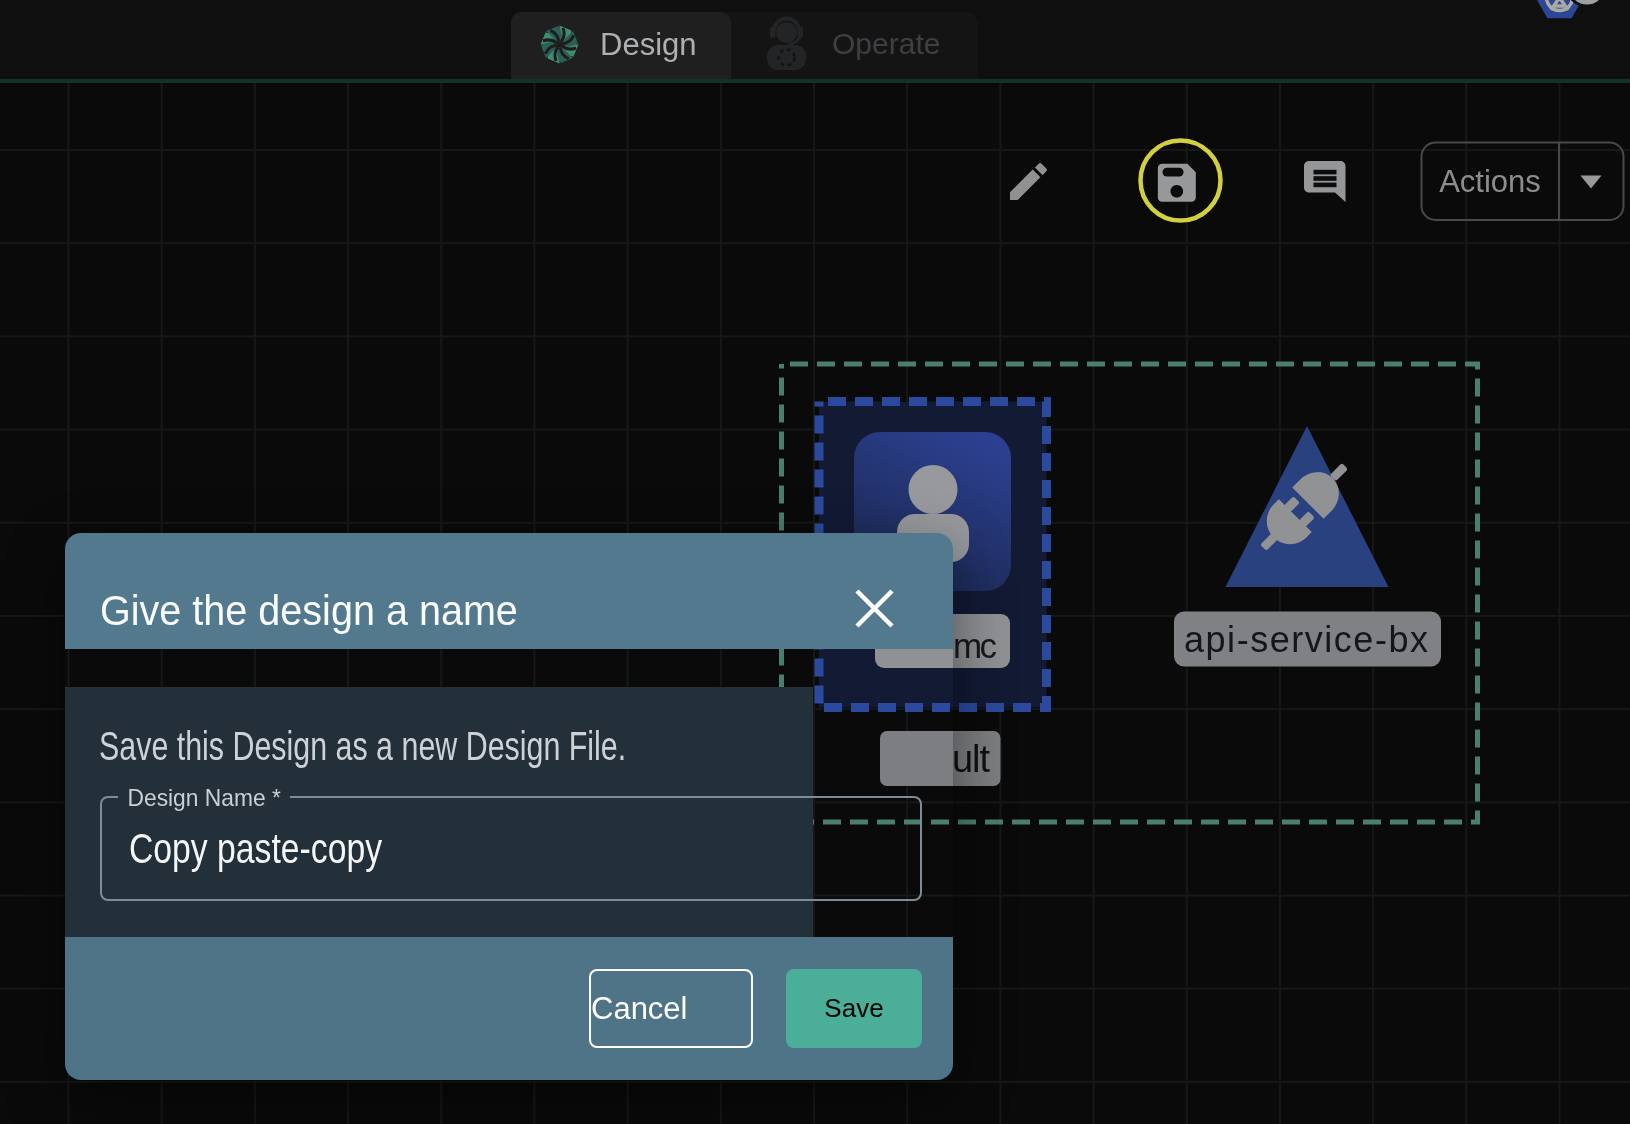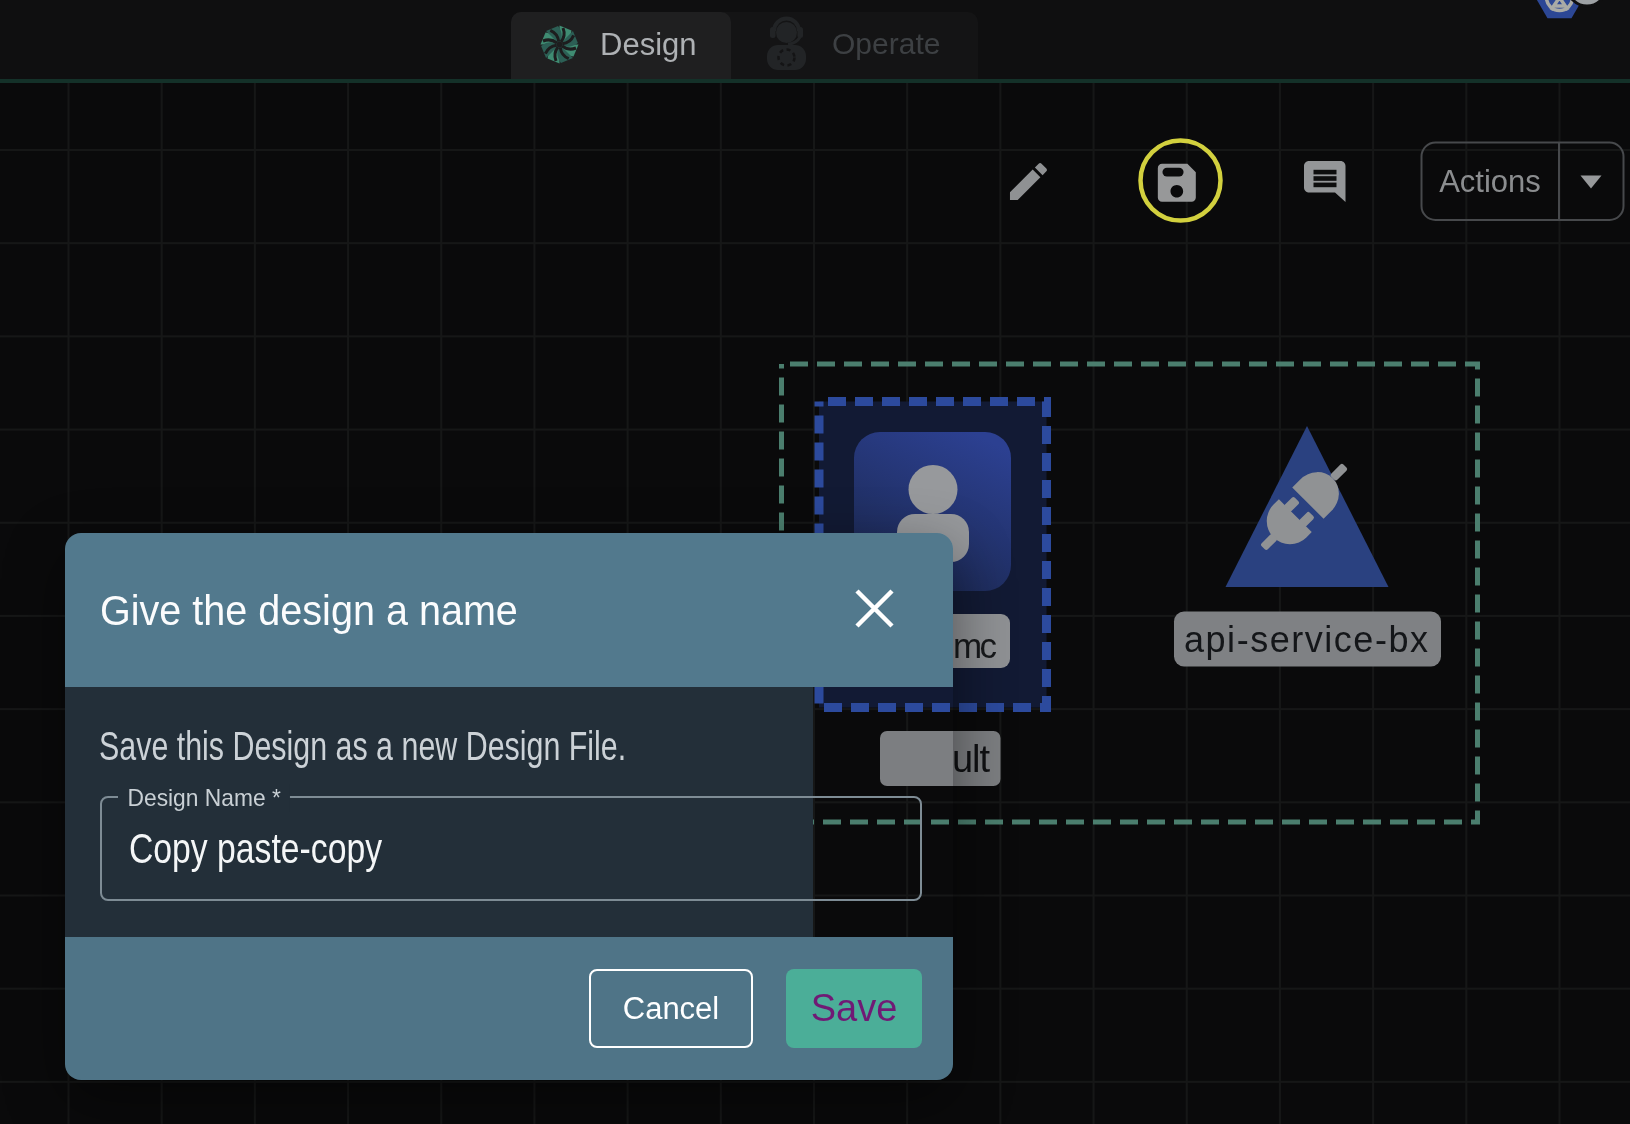--- a/index.html
+++ b/index.html
@@ -13,38 +13,38 @@
     background-position:67.5px 66px;
     border-top:4px solid #143129;}
   #topbar{position:absolute;left:0;top:0;width:1630px;height:79px;background:#0f0f10;}
   #tabwrap{position:absolute;left:511px;top:12px;width:467px;height:67px;background:#141415;
     border-radius:10px 10px 0 0;}
   #designtab{position:absolute;left:0;top:0;width:220px;height:67px;background:#1f1f20;
     border-radius:10px 10px 0 0;}
   #svgmain{position:absolute;left:0;top:0;overflow:visible;}
   #modal{position:absolute;left:65px;top:533px;width:888px;height:547px;border-radius:16px;
     overflow:hidden;box-shadow:0 20px 60px rgba(0,0,0,0.45);}
-  #mhead{position:absolute;left:0;top:0;width:888px;height:154px;background:#52798d;}
+  #mhead{position:absolute;left:0;top:0;width:888px;height:116px;background:#52798d;}
   #mtitle{position:absolute;left:35px;top:53px;font-size:43px;color:#fbfcfd;white-space:nowrap;
     transform:scaleX(0.92);transform-origin:left center;}
   #mbody{position:absolute;left:0;top:154px;width:748px;height:250px;background:#232f39;}
   #mtext{position:absolute;left:34px;top:37px;font-size:40px;color:#ccd2d7;white-space:nowrap;
     transform:scaleX(0.76);transform-origin:left center;}
   #mfield{position:absolute;left:35px;top:109px;width:822px;height:105px;box-sizing:border-box;
     border:2px solid #7e8c95;border-radius:8px;}
   #mlabel{position:absolute;left:16px;top:-14px;font-size:24px;color:#c9d0d5;background:#232f39;
     padding:0 10px;white-space:nowrap;transform:scaleX(0.95);transform-origin:left center;}
   #mvalue{position:absolute;left:27px;top:27px;font-size:42px;color:#f4f6f7;white-space:nowrap;
     transform:scaleX(0.803);transform-origin:left center;}
   #mfoot{position:absolute;left:0;top:404px;width:888px;height:143px;background:#4f7487;}
   #btncancel{position:absolute;left:524px;top:32px;width:164px;height:79px;box-sizing:border-box;
-    border:2px solid #fff;border-radius:8px;color:#fff;font-size:31px;text-align:center;
+    border:2px solid #fff;border-radius:8px;color:#fff;font-size:31px;text-align:left;
     line-height:75px;}
   #btnsave{position:absolute;left:721px;top:32px;width:136px;height:79px;background:#4bae98;
-    border-radius:8px;color:#701a75;font-size:38px;text-align:center;line-height:79px;}
+    border-radius:8px;color:#000000;font-size:26px;text-align:center;line-height:79px;}
 </style>
 </head>
 <body>
 <div id="canvas"></div>
 <div id="topbar">
   <div id="tabwrap">
     <div id="designtab"></div>
   </div>
 </div>
 <svg id="svgmain" width="1630" height="1124" viewBox="0 0 1630 1124">

